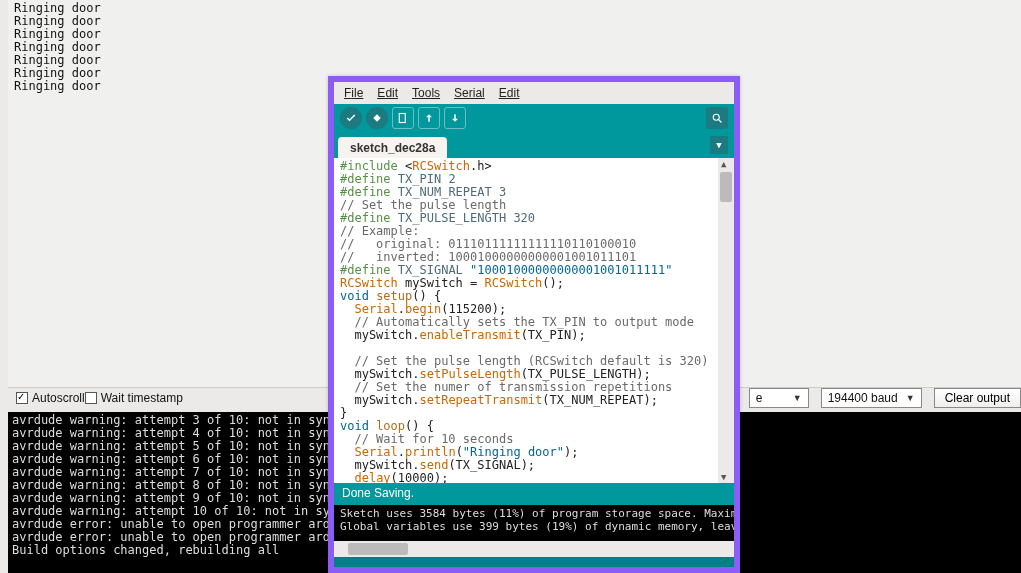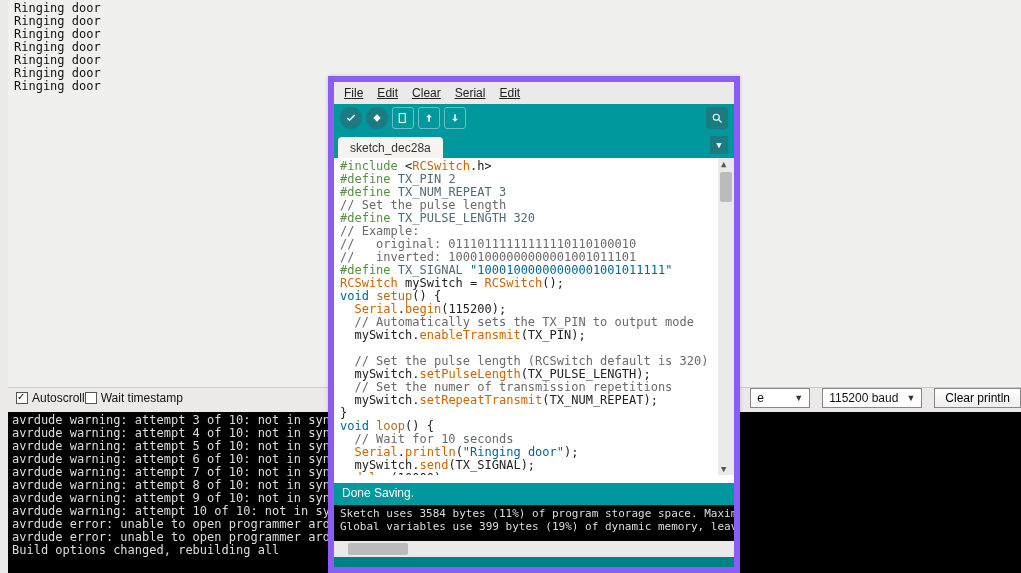--- a/index.html
+++ b/index.html
@@ -155,20 +155,21 @@
 .tb-btn.right { position: absolute; right: 6px; border-radius: 3px; background: #1b7b80; }
 .tb-btn svg { width: 12px; height: 12px; }
 
 .ide-tabs {
   height: 26px;
   background: #00979d;
   display: flex;
   align-items: flex-end;
   padding: 0 4px;
   position: relative;
+  font-weight: bold;
 }
 .ide-tab {
   background: #f7f4f0;
   border-radius: 4px 4px 0 0;
   padding: 4px 12px 3px;
   font-family: Arial, sans-serif;
   font-size: 12px;
   color: #333;
 }
 .tab-dd {
@@ -220,21 +221,20 @@
 .ide-scroll .arr.up { top: 1px; }
 .ide-scroll .arr.dn { bottom: 1px; }
 
 .ide-status1 {
   height: 22px;
   background: #00979d;
   color: #fff;
   font-family: Arial, sans-serif;
   font-size: 12px;
   padding: 3px 8px;
-  margin-top: 8px;
 }
 .ide-console {
   height: 36px;
   background: #000;
   color: #ddd;
   font-size: 11px;
   line-height: 13px;
   padding: 2px 6px;
   white-space: pre;
   overflow: hidden;
@@ -287,35 +287,35 @@
     <label class="chk">
       <span class="chkbox"></span>
       <span>Wait timestamp</span>
     </label>
     <div class="serial-controls-right">
       <div class="dropdown">
         <span>e</span>
         <span class="dd-arrow">▼</span>
       </div>
       <div class="dropdown" style="min-width:92px">
-        <span>115200 baud</span>
+        <span>194400 baud</span>
         <span class="dd-arrow">▼</span>
       </div>
-      <button class="btn-simple">Clear println</button>
+      <button class="btn-simple">Clear output</button>
     </div>
   </div>
 
   <div class="avr-console"><div>avrdude warning: attempt 3 of 10: not in sync: r</div><div>avrdude warning: attempt 4 of 10: not in sync: r</div><div>avrdude warning: attempt 5 of 10: not in sync: r</div><div>avrdude warning: attempt 6 of 10: not in sync: r</div><div>avrdude warning: attempt 7 of 10: not in sync: r</div><div>avrdude warning: attempt 8 of 10: not in sync: r</div><div>avrdude warning: attempt 9 of 10: not in sync: r</div><div>avrdude warning: attempt 10 of 10: not in sync:</div><div>avrdude error: unable to open programmer arduino</div><div>avrdude error: unable to open programmer arduino</div><div></div><div>Build options changed, rebuilding all</div></div>
 </div>
 
 <div class="ide">
   <div class="ide-menu">
     <span><u>File</u></span>
     <span><u>Edit</u></span>
-    <span><u>Clear</u></span>
+    <span><u>Tools</u></span>
     <span><u>Serial</u></span>
     <span><u>Edit</u></span>
   </div>
 
   <div class="ide-toolbar">
     <div class="tb-btn">
         <svg viewBox="0 0 16 16">
           <path fill="none" stroke="#fff" stroke-width="2" d="M3 8l3 3 7-7"></path>
         </svg>
       </div>

